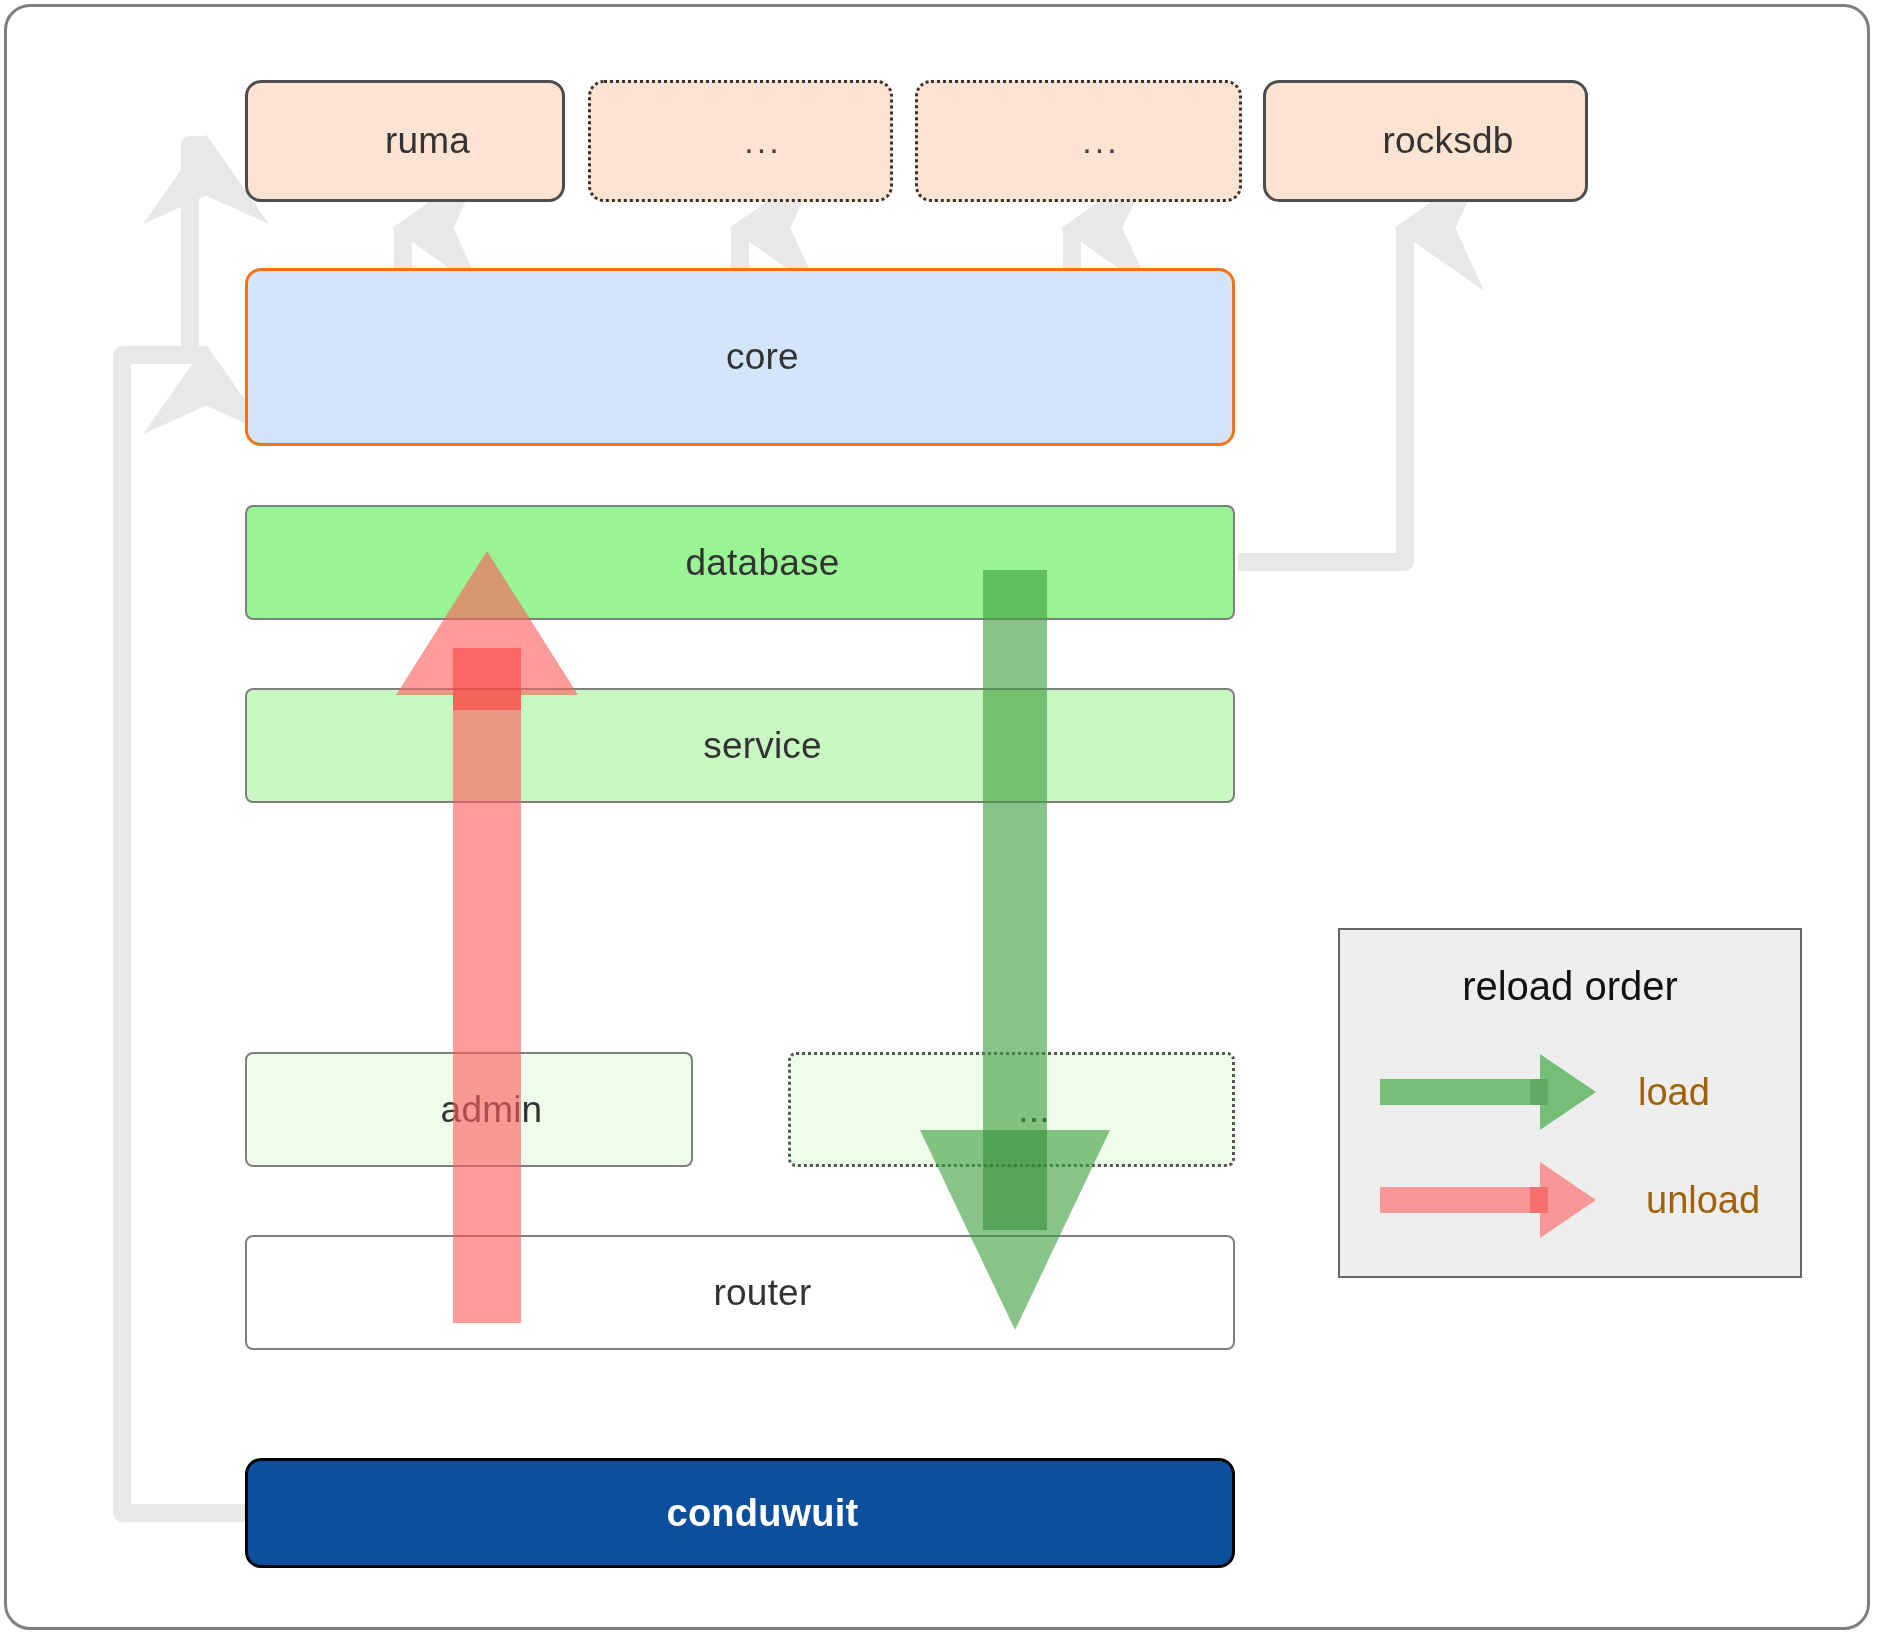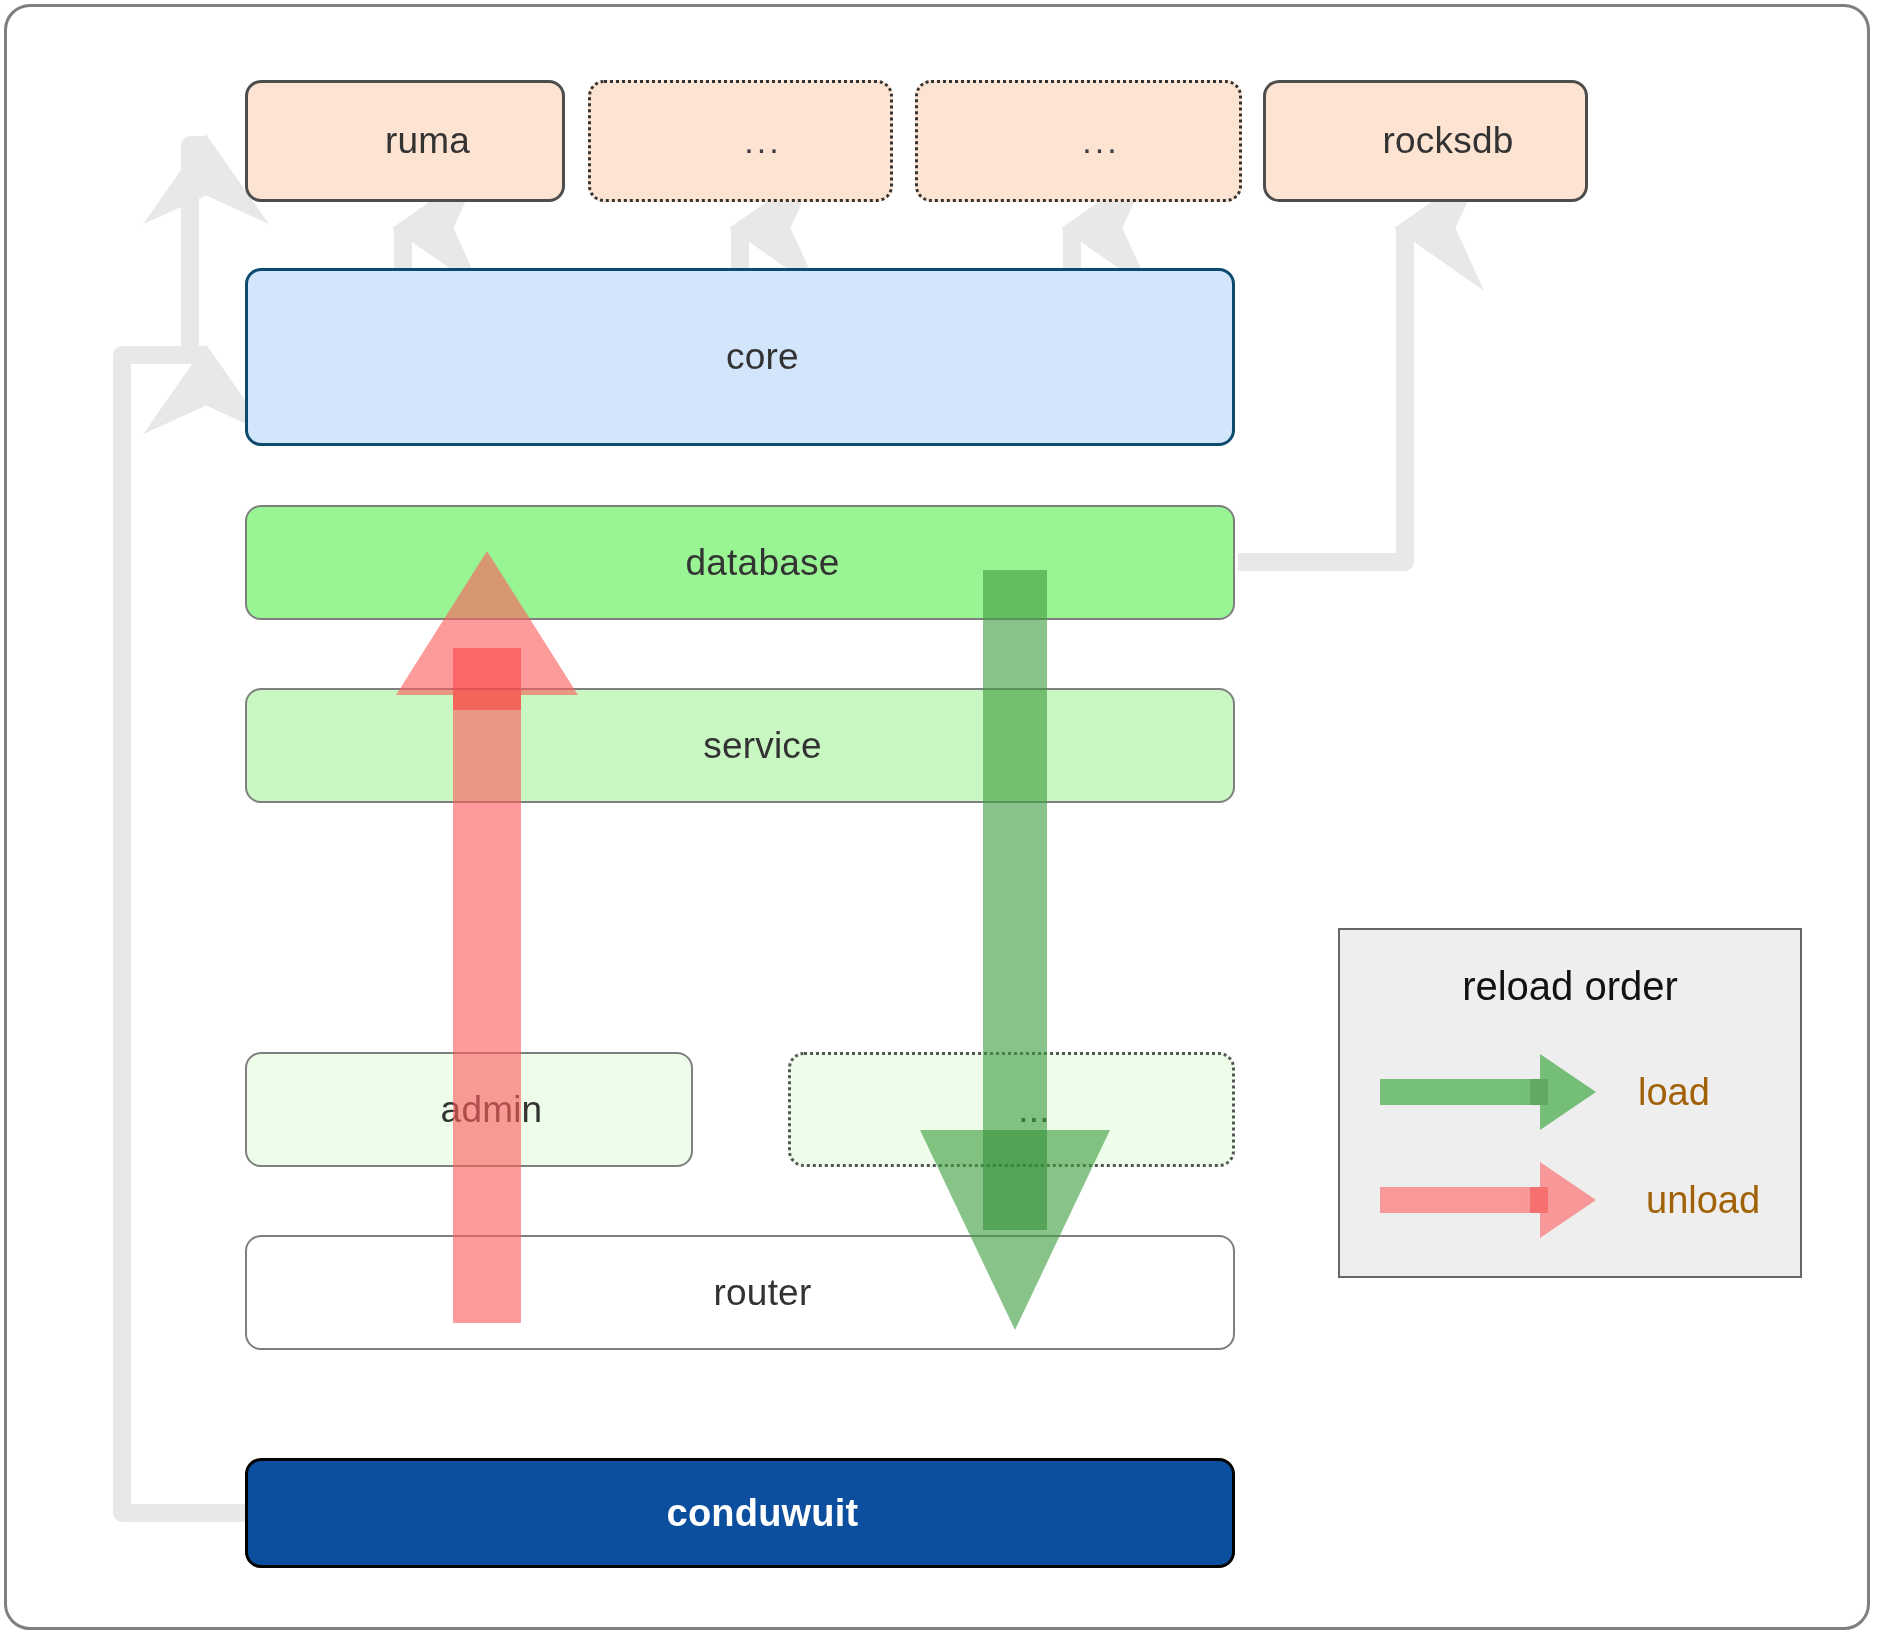--- a/index.html
+++ b/index.html
@@ -63,31 +63,31 @@
     line-height: 0.6;
   }
 
   
   #node-core {
     left: 245px;
     top: 268px;
     width: 990px;
     height: 178px;
     background: #d3e5fa;
-    border: 3px solid #0c4a6e;
+    border: 3px solid #f97316;
     border-radius: 16px;
   }
 
   
   .layer {
     left: 245px;
     width: 990px;
     height: 115px;
     border: 2px solid #7f7f7f;
-    border-radius: 16px;
+    border-radius: 8px;
   }
   #node-database { top: 505px; background: #99f494; }
   #node-service  { top: 688px; background: #c8f7c1; }
   #node-api      { top: 870px; background: #ddfbd7; }
   #node-admin    { top: 1052px; left: 245px; width: 448px; background: #edfdea; }
   #node-moredots {
     top: 1052px;
     left: 788px;
     width: 447px;
     background: #edfdea;

